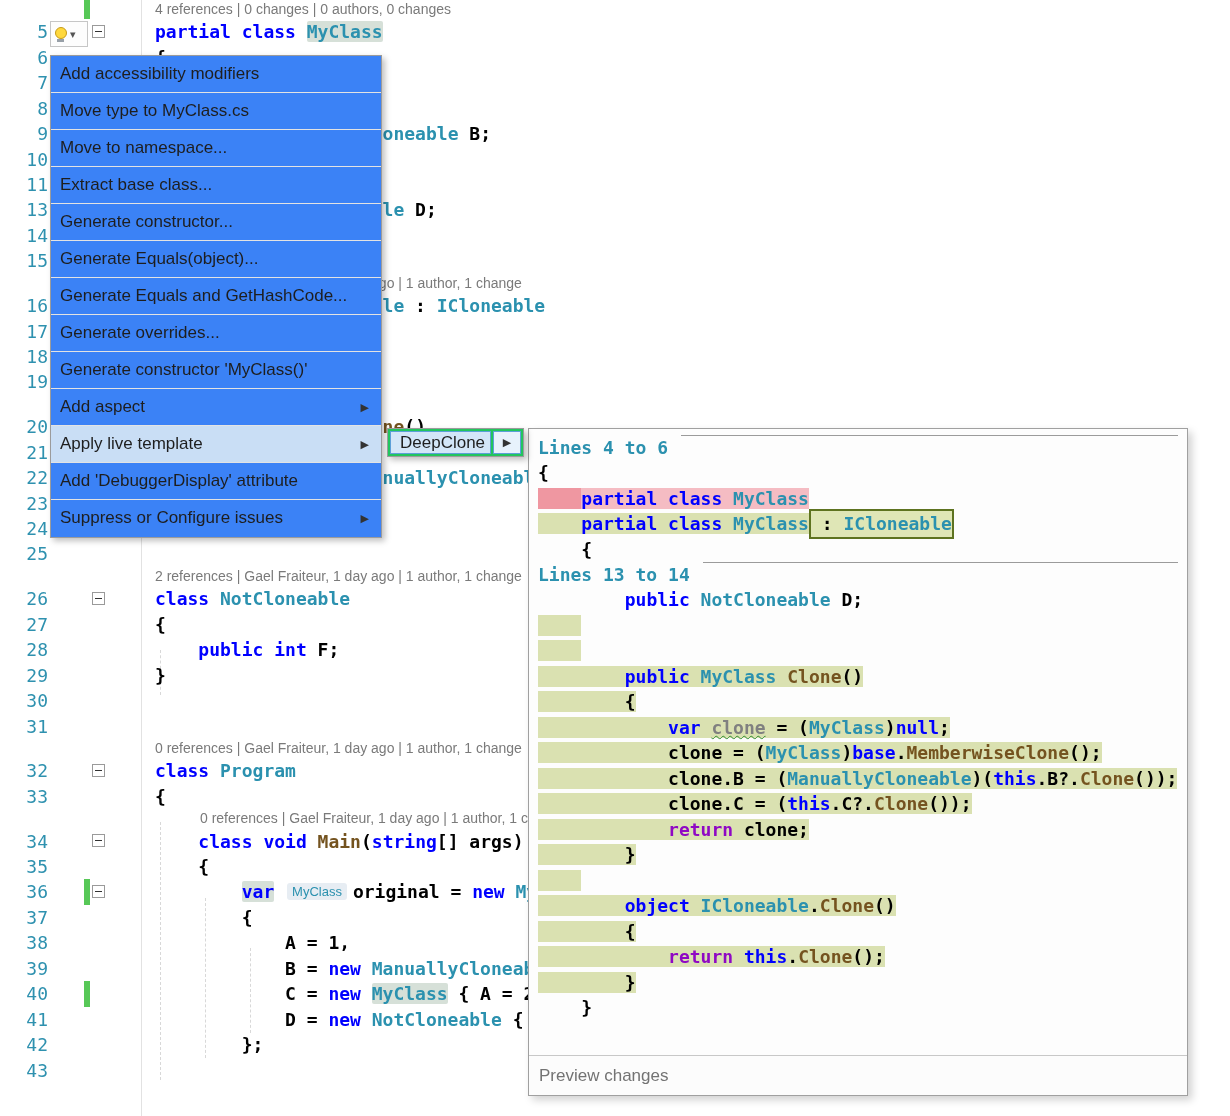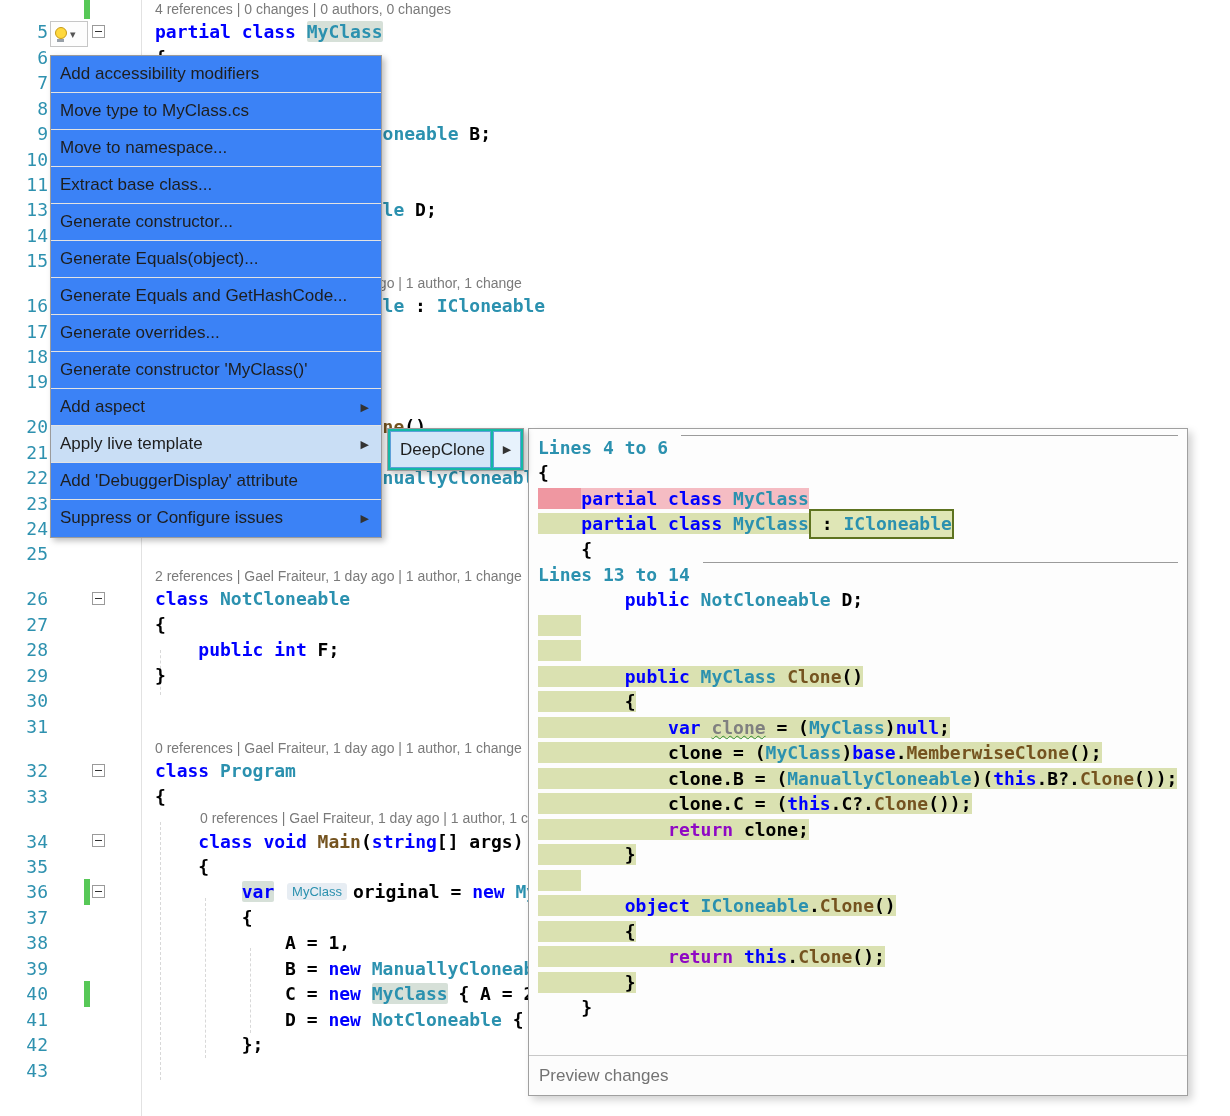--- a/index.html
+++ b/index.html
@@ -39,22 +39,22 @@
   .chev{color:#555;font-size:11px;line-height:1;}
   
   .menu{position:absolute;left:50px;top:55px;width:332px;box-sizing:border-box;background:#3b82f6;
         border:1px solid #9B9B9B;box-shadow:3px 3px 6px rgba(0,0,0,.25);z-index:10;}
   .menu-item{position:relative;height:37px;line-height:36px;box-sizing:border-box;
              border-bottom:1px solid #E3E3E3;padding-left:9px;font-size:17px;color:#1E1E1E;cursor:default;}
   .menu-item:last-child{border-bottom:none;}
   .menu-item.highlighted{background:#C9DEF5;}
   .mi-arrow{position:absolute;right:12px;top:0;font-size:11px;color:#333;}
   
-  .submenu{position:absolute;left:387px;top:428px;width:137px;height:43px;box-sizing:border-box;
-           background:#14b8a6;border:1px solid #9B9B9B;box-shadow:3px 3px 6px rgba(0,0,0,.25);
+  .submenu{position:absolute;left:387px;top:428px;width:137px;height:29px;box-sizing:border-box;
+           background:#22c55e;border:1px solid #9B9B9B;box-shadow:3px 3px 6px rgba(0,0,0,.25);
            display:flex;align-items:stretch;padding:2px;gap:2px;z-index:11;}
   .submenu-item{flex:1;background:#D3E6F8;border:1px solid #5C9FD8;display:flex;align-items:center;
                 padding-left:9px;font-size:17px;color:#1E1E1E;}
   .submenu-arrow-btn{width:26px;border:1px solid #5C9FD8;background:#E7F2FC;display:flex;
                      align-items:center;justify-content:center;font-size:11px;color:#333;}
   
   .pane{position:absolute;left:528px;top:428px;width:660px;height:668px;box-sizing:border-box;
         background:#FDFDFD;border:1px solid #A0A0A0;box-shadow:4px 4px 8px rgba(0,0,0,.18);z-index:9;}
   .pane-body{position:absolute;left:0;right:0;top:0;bottom:40px;padding:6px 9px 0 9px;overflow:hidden;}
   .pane-header{display:flex;align-items:flex-start;gap:13px;height:25px;line-height:25px;

